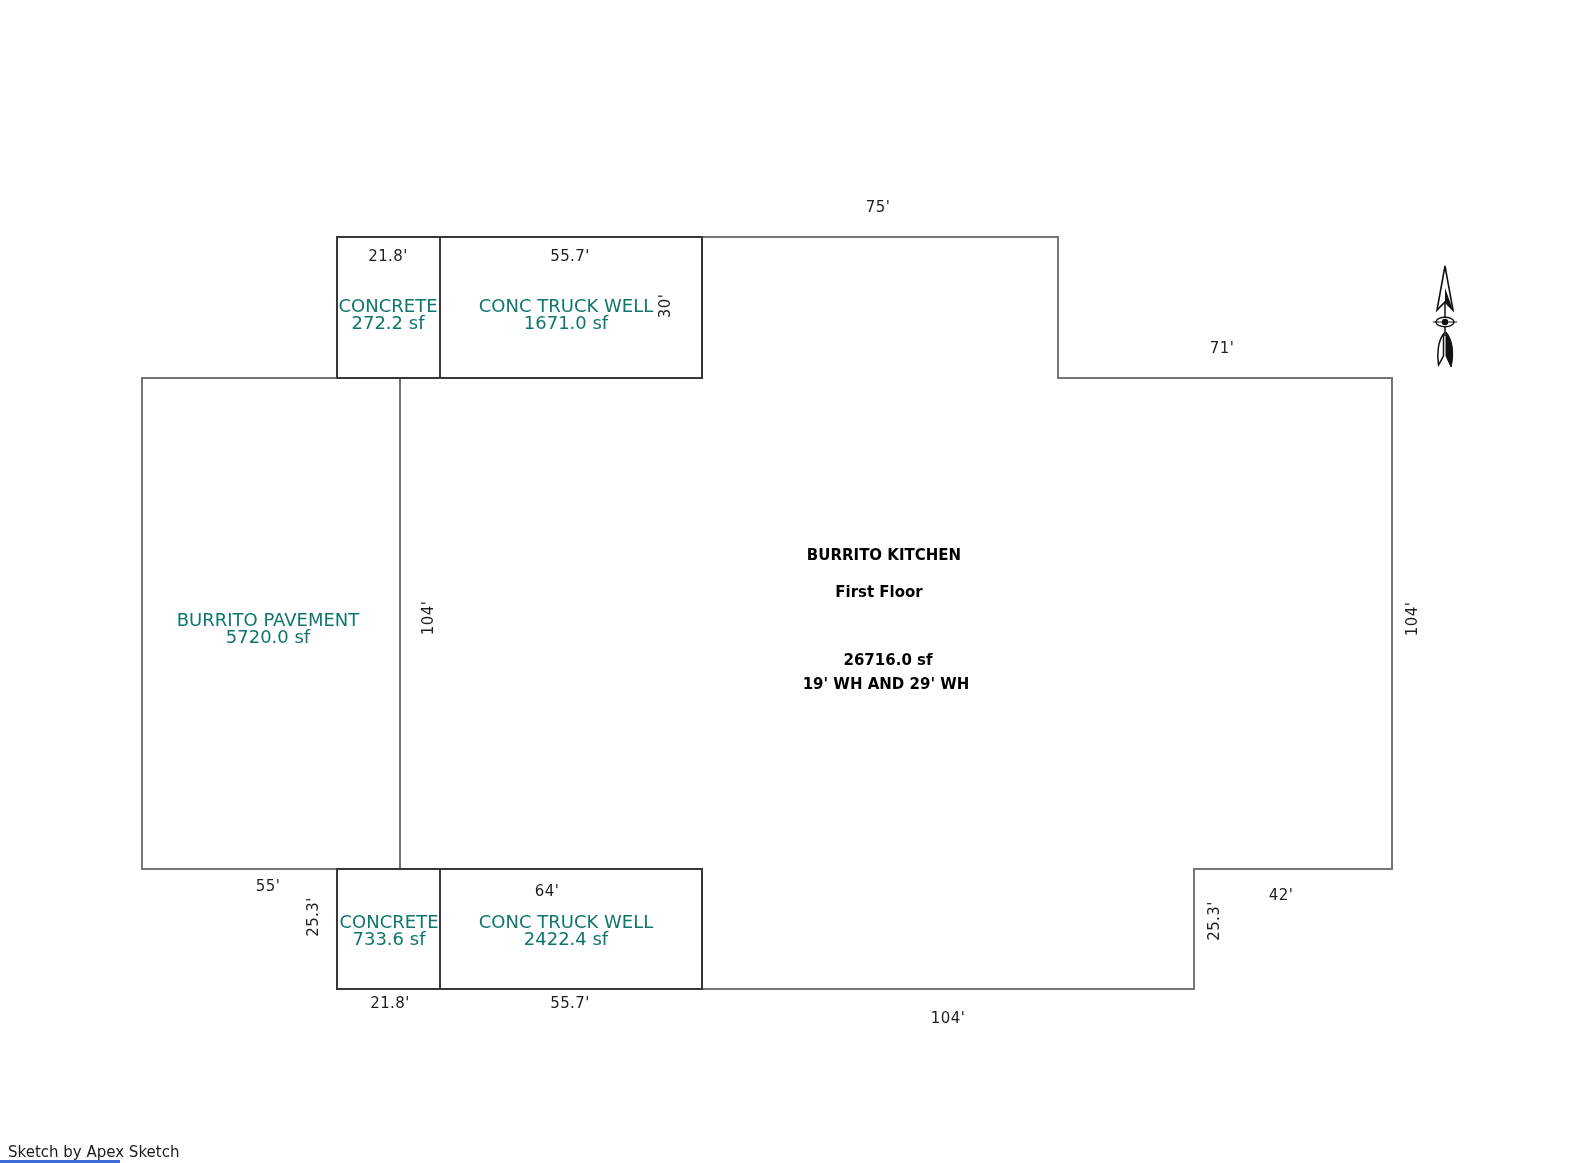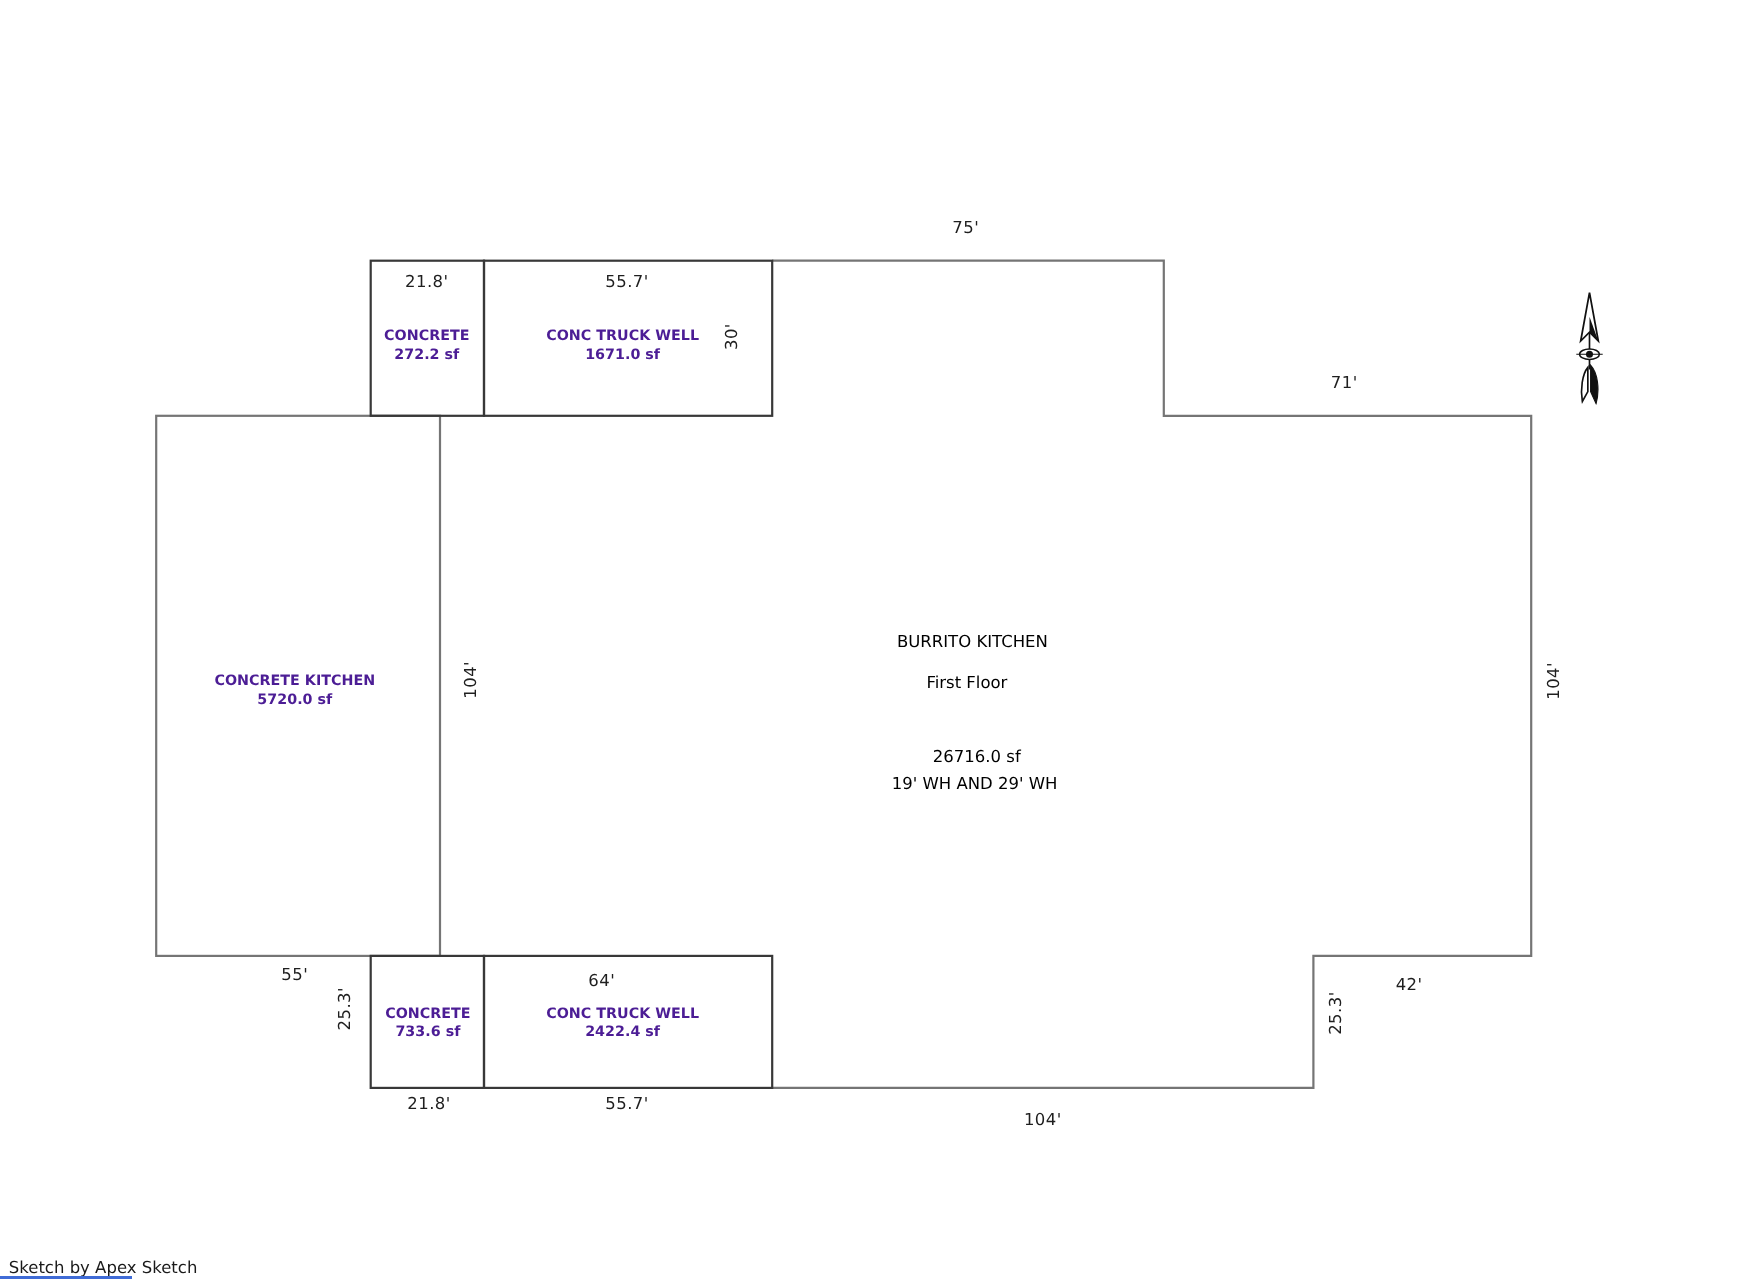--- a/index.html
+++ b/index.html
@@ -16,35 +16,34 @@
     transform:translate(-50%,-50%);
     font-size:15px;
     letter-spacing:.4px;
     color:#1f1f1f;
     white-space:nowrap;
   }
   .dim.rot{transform:translate(-50%,-50%) rotate(-90deg);}
   .area-label{
     position:absolute;
     transform:translate(-50%,-50%);
-    font-size:13px;
-    font-weight:bold;
-    color:#4c1d95;
+    font-size:18px;
+    font-weight:normal;
+    color:#0f766e;
     text-align:center;
     line-height:17px;
     white-space:nowrap;
   }
   .bigname{
     position:absolute;
     transform:translate(-50%,-50%);
     font-size:15px;
-    font-weight:normal;
+    font-weight:bold;
     color:#000;
     white-space:nowrap;
-    margin-top:28px;
   }
   .credit{
     position:absolute;
     left:8px;top:1143px;
     font-size:15px;
     color:#1a1a1a;
     white-space:nowrap;
   }
   .accent-line{
     position:absolute;
@@ -93,21 +92,21 @@
 
   <div class="area-label" style="left:388px;top:314px">
     <div>CONCRETE</div>
     <div>272.2 sf</div>
   </div>
   <div class="area-label" style="left:566px;top:314px">
     <div>CONC TRUCK WELL</div>
     <div>1671.0 sf</div>
   </div>
   <div class="area-label" style="left:268px;top:628px">
-    <div>CONCRETE KITCHEN</div>
+    <div>BURRITO PAVEMENT</div>
     <div>5720.0 sf</div>
   </div>
   <div class="area-label" style="left:389px;top:930px">
     <div>CONCRETE</div>
     <div>733.6 sf</div>
   </div>
   <div class="area-label" style="left:566px;top:930px">
     <div>CONC TRUCK WELL</div>
     <div>2422.4 sf</div>
   </div>

